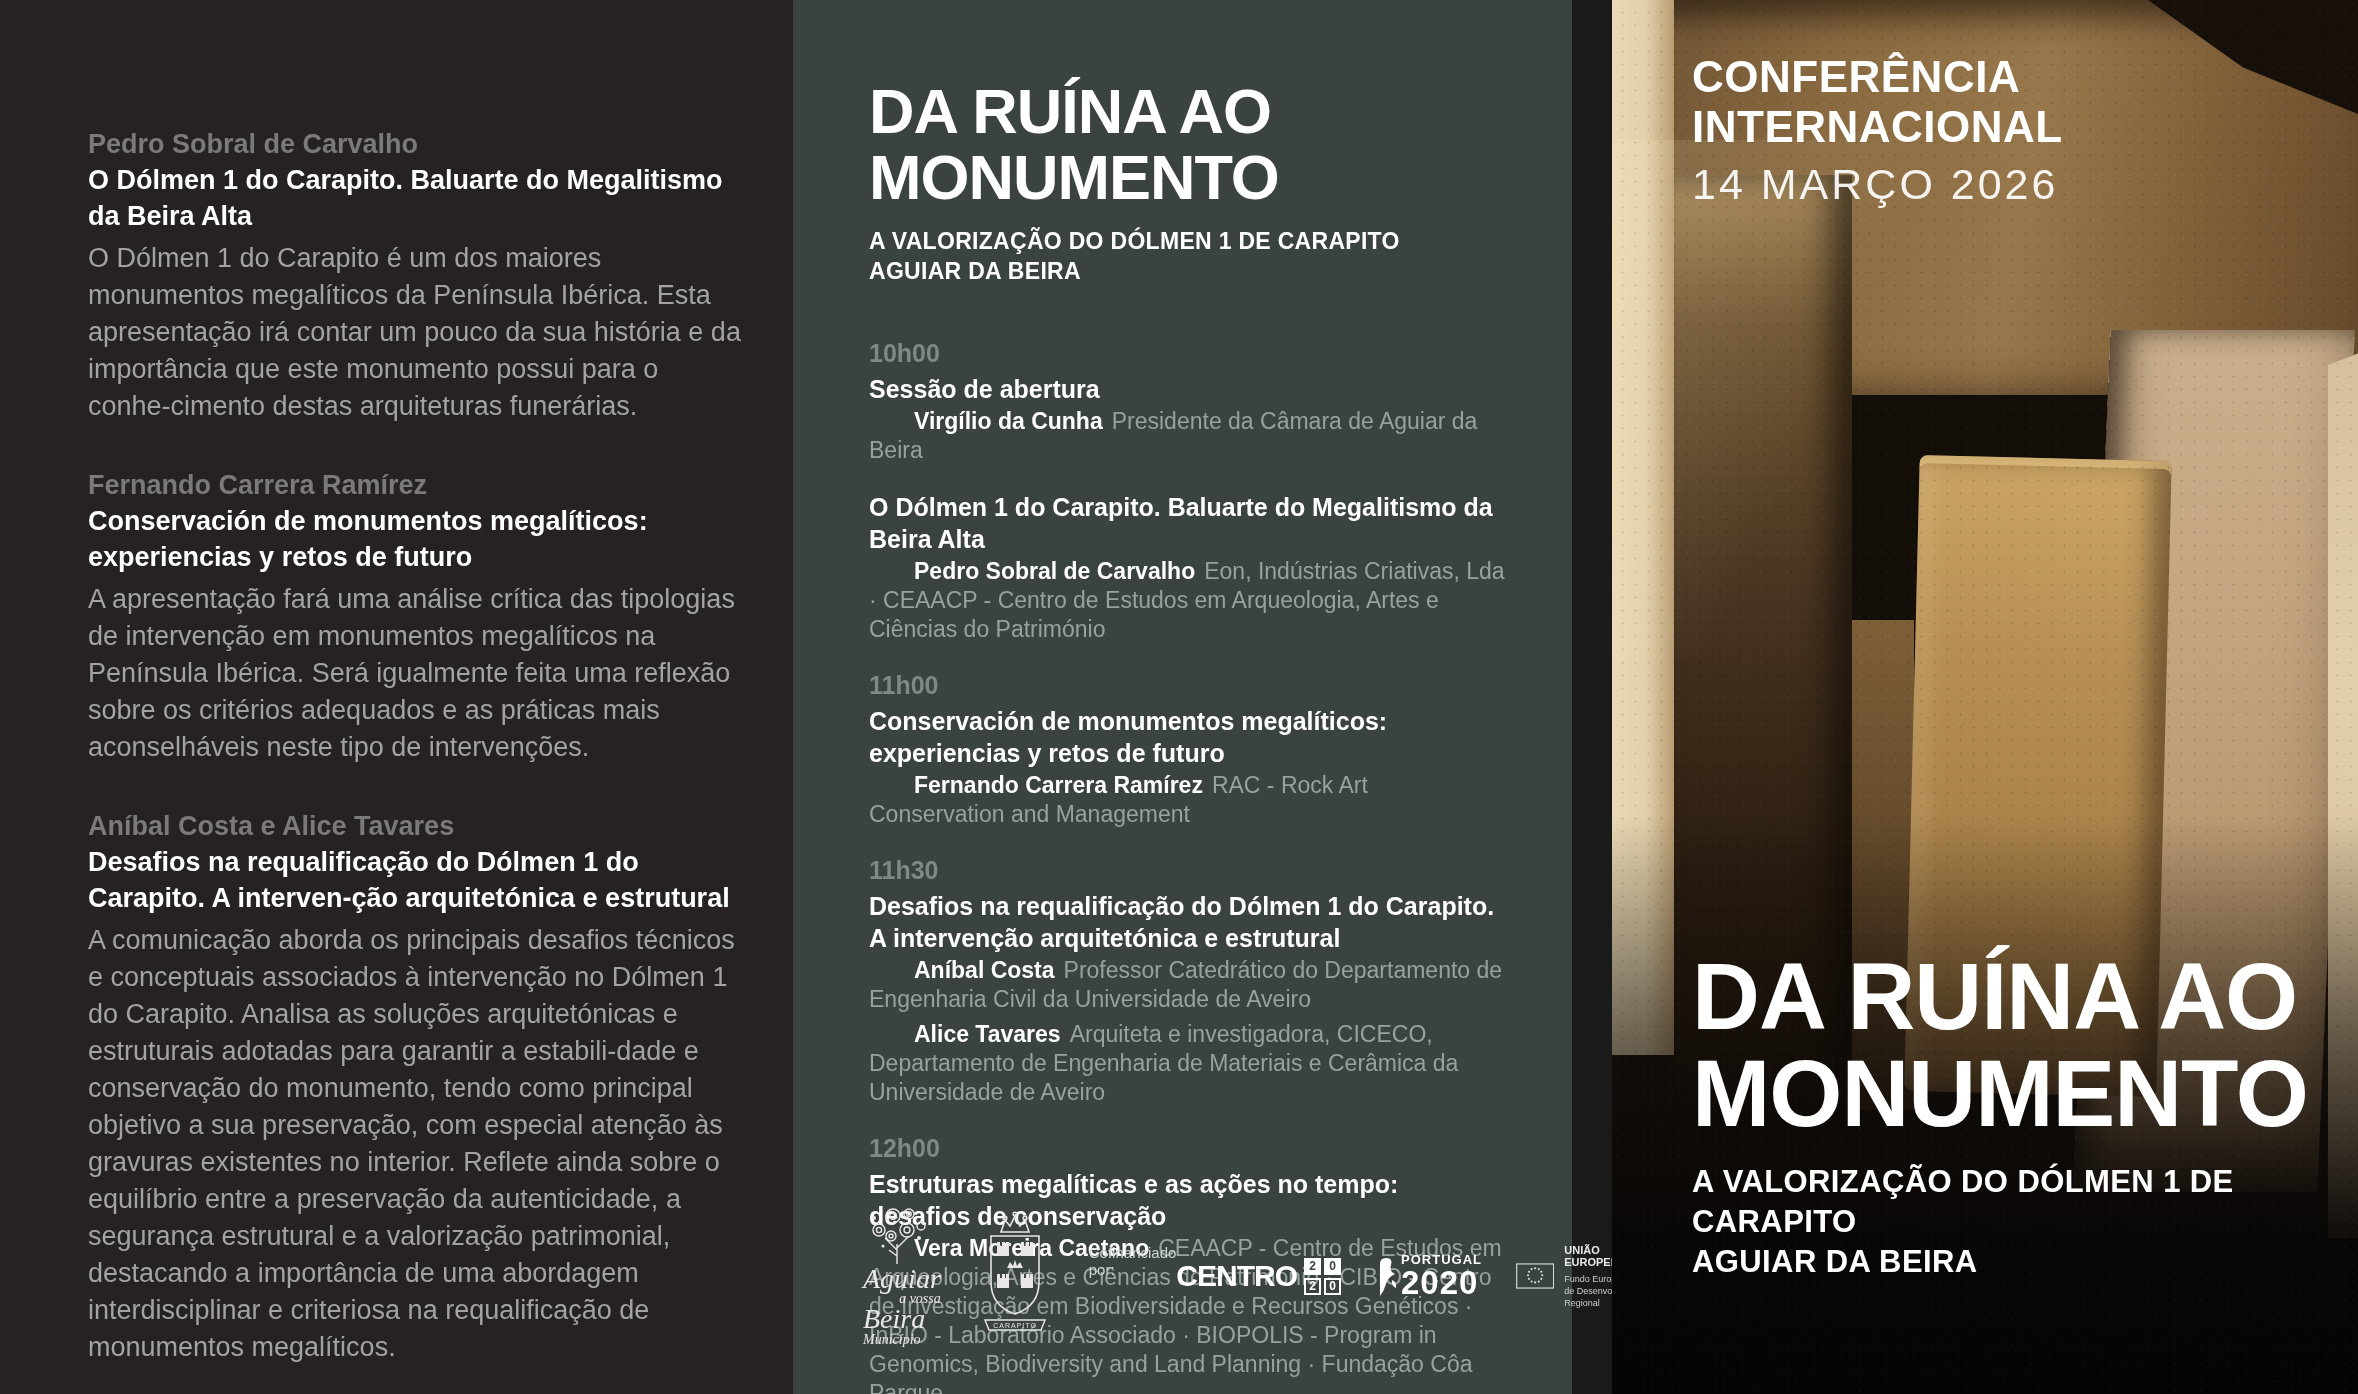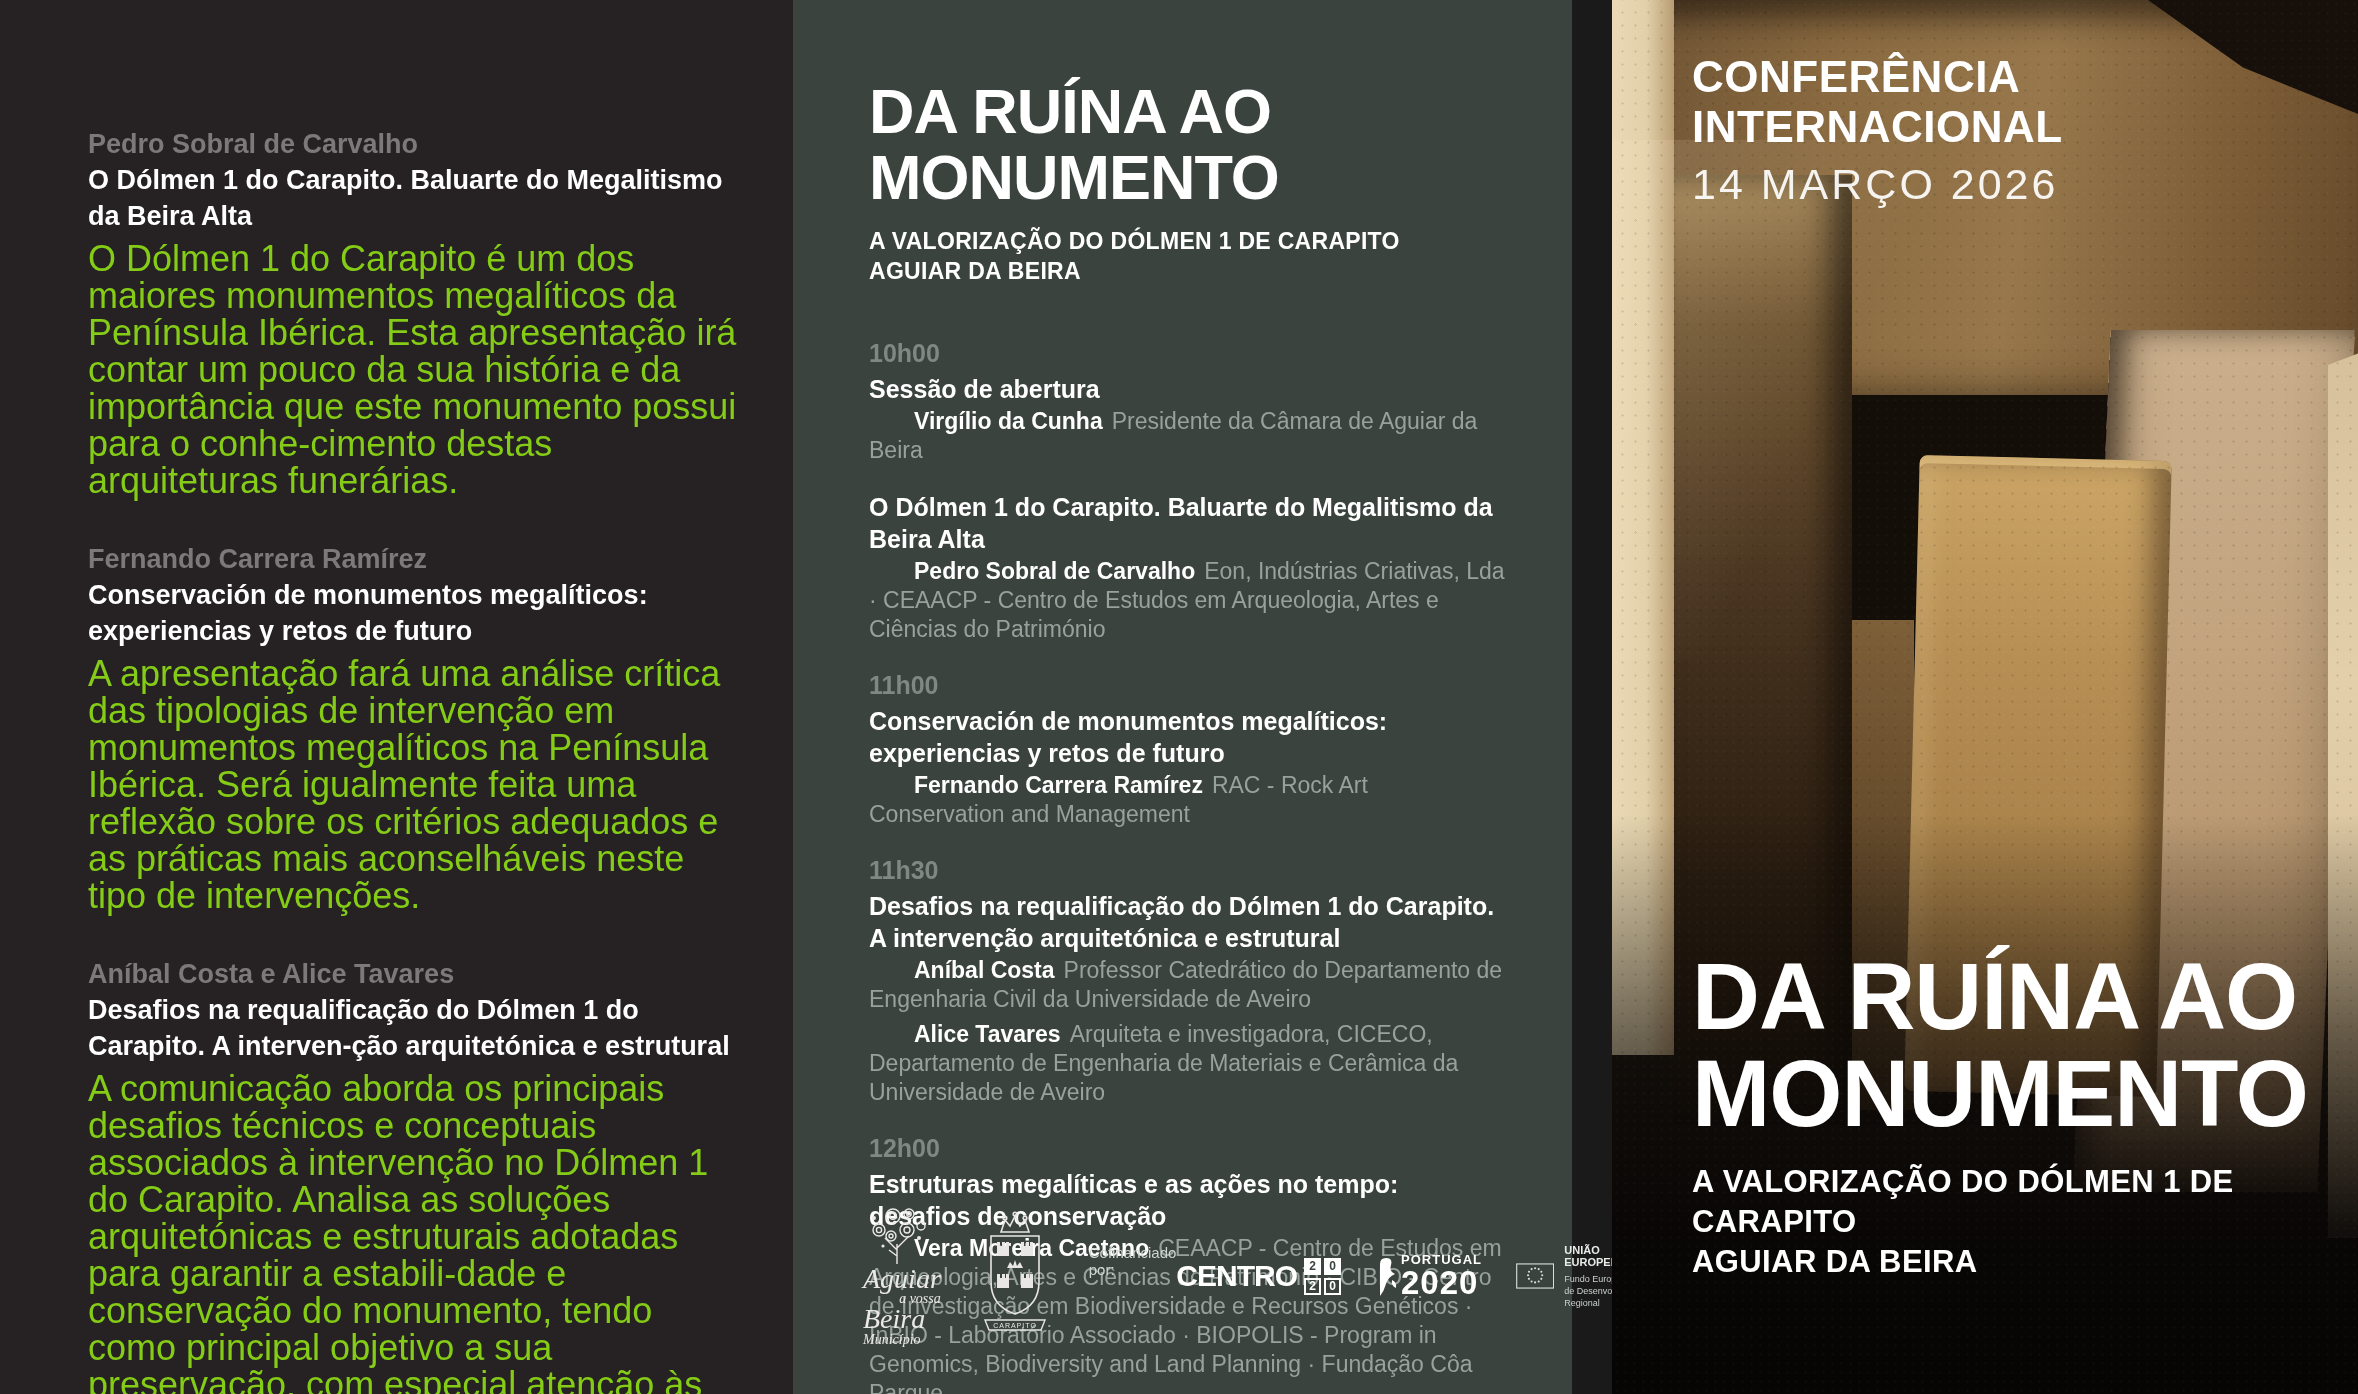--- a/index.html
+++ b/index.html
@@ -5,21 +5,21 @@
   html,body{margin:0;padding:0;background:#1a1a1a;}
   .sheet{position:relative;width:2358px;height:1394px;overflow:hidden;
          font-family:"Liberation Sans","DejaVu Sans",sans-serif;}
 
   
   .panel-left{position:absolute;left:0;top:0;width:793px;height:1394px;background:#262223;
               box-sizing:border-box;padding:126px 52px 0 88px;color:#d7d5d5;}
   .abs-section{margin-bottom:42px;}
   .abs-speaker{margin:0;font-size:27px;line-height:36px;font-weight:bold;color:#7c797a;}
   .abs-title{margin:0 0 6px 0;font-size:27px;line-height:36px;font-weight:bold;color:#ffffff;}
-  .abs-body{margin:0;font-size:36px;line-height:37px;font-weight:normal;color:#84cc16;}
+  .abs-body{margin:0;font-size:27px;line-height:37px;font-weight:normal;color:#a3a3a3;}
 
   
   .panel-mid{position:absolute;left:793px;top:0;width:779px;height:1394px;background:#3b433f;
              box-sizing:border-box;padding:78px 66px 0 76px;color:#fff;}
   .mid-title{margin:0;font-size:63px;line-height:66px;font-weight:900;letter-spacing:-1px;color:#fff;}
   .mid-subtitle{margin:16px 0 0 0;font-size:23px;line-height:30px;font-weight:800;letter-spacing:.3px;color:#fff;}
   .schedule{margin-top:52px;}
   .entry{margin-bottom:26px;}
   .entry-time{font-size:25px;line-height:30px;font-weight:bold;color:#7e8984;}
   .entry-title{margin:5px 0 2px 0;font-size:25px;line-height:32px;font-weight:bold;color:#fff;}

